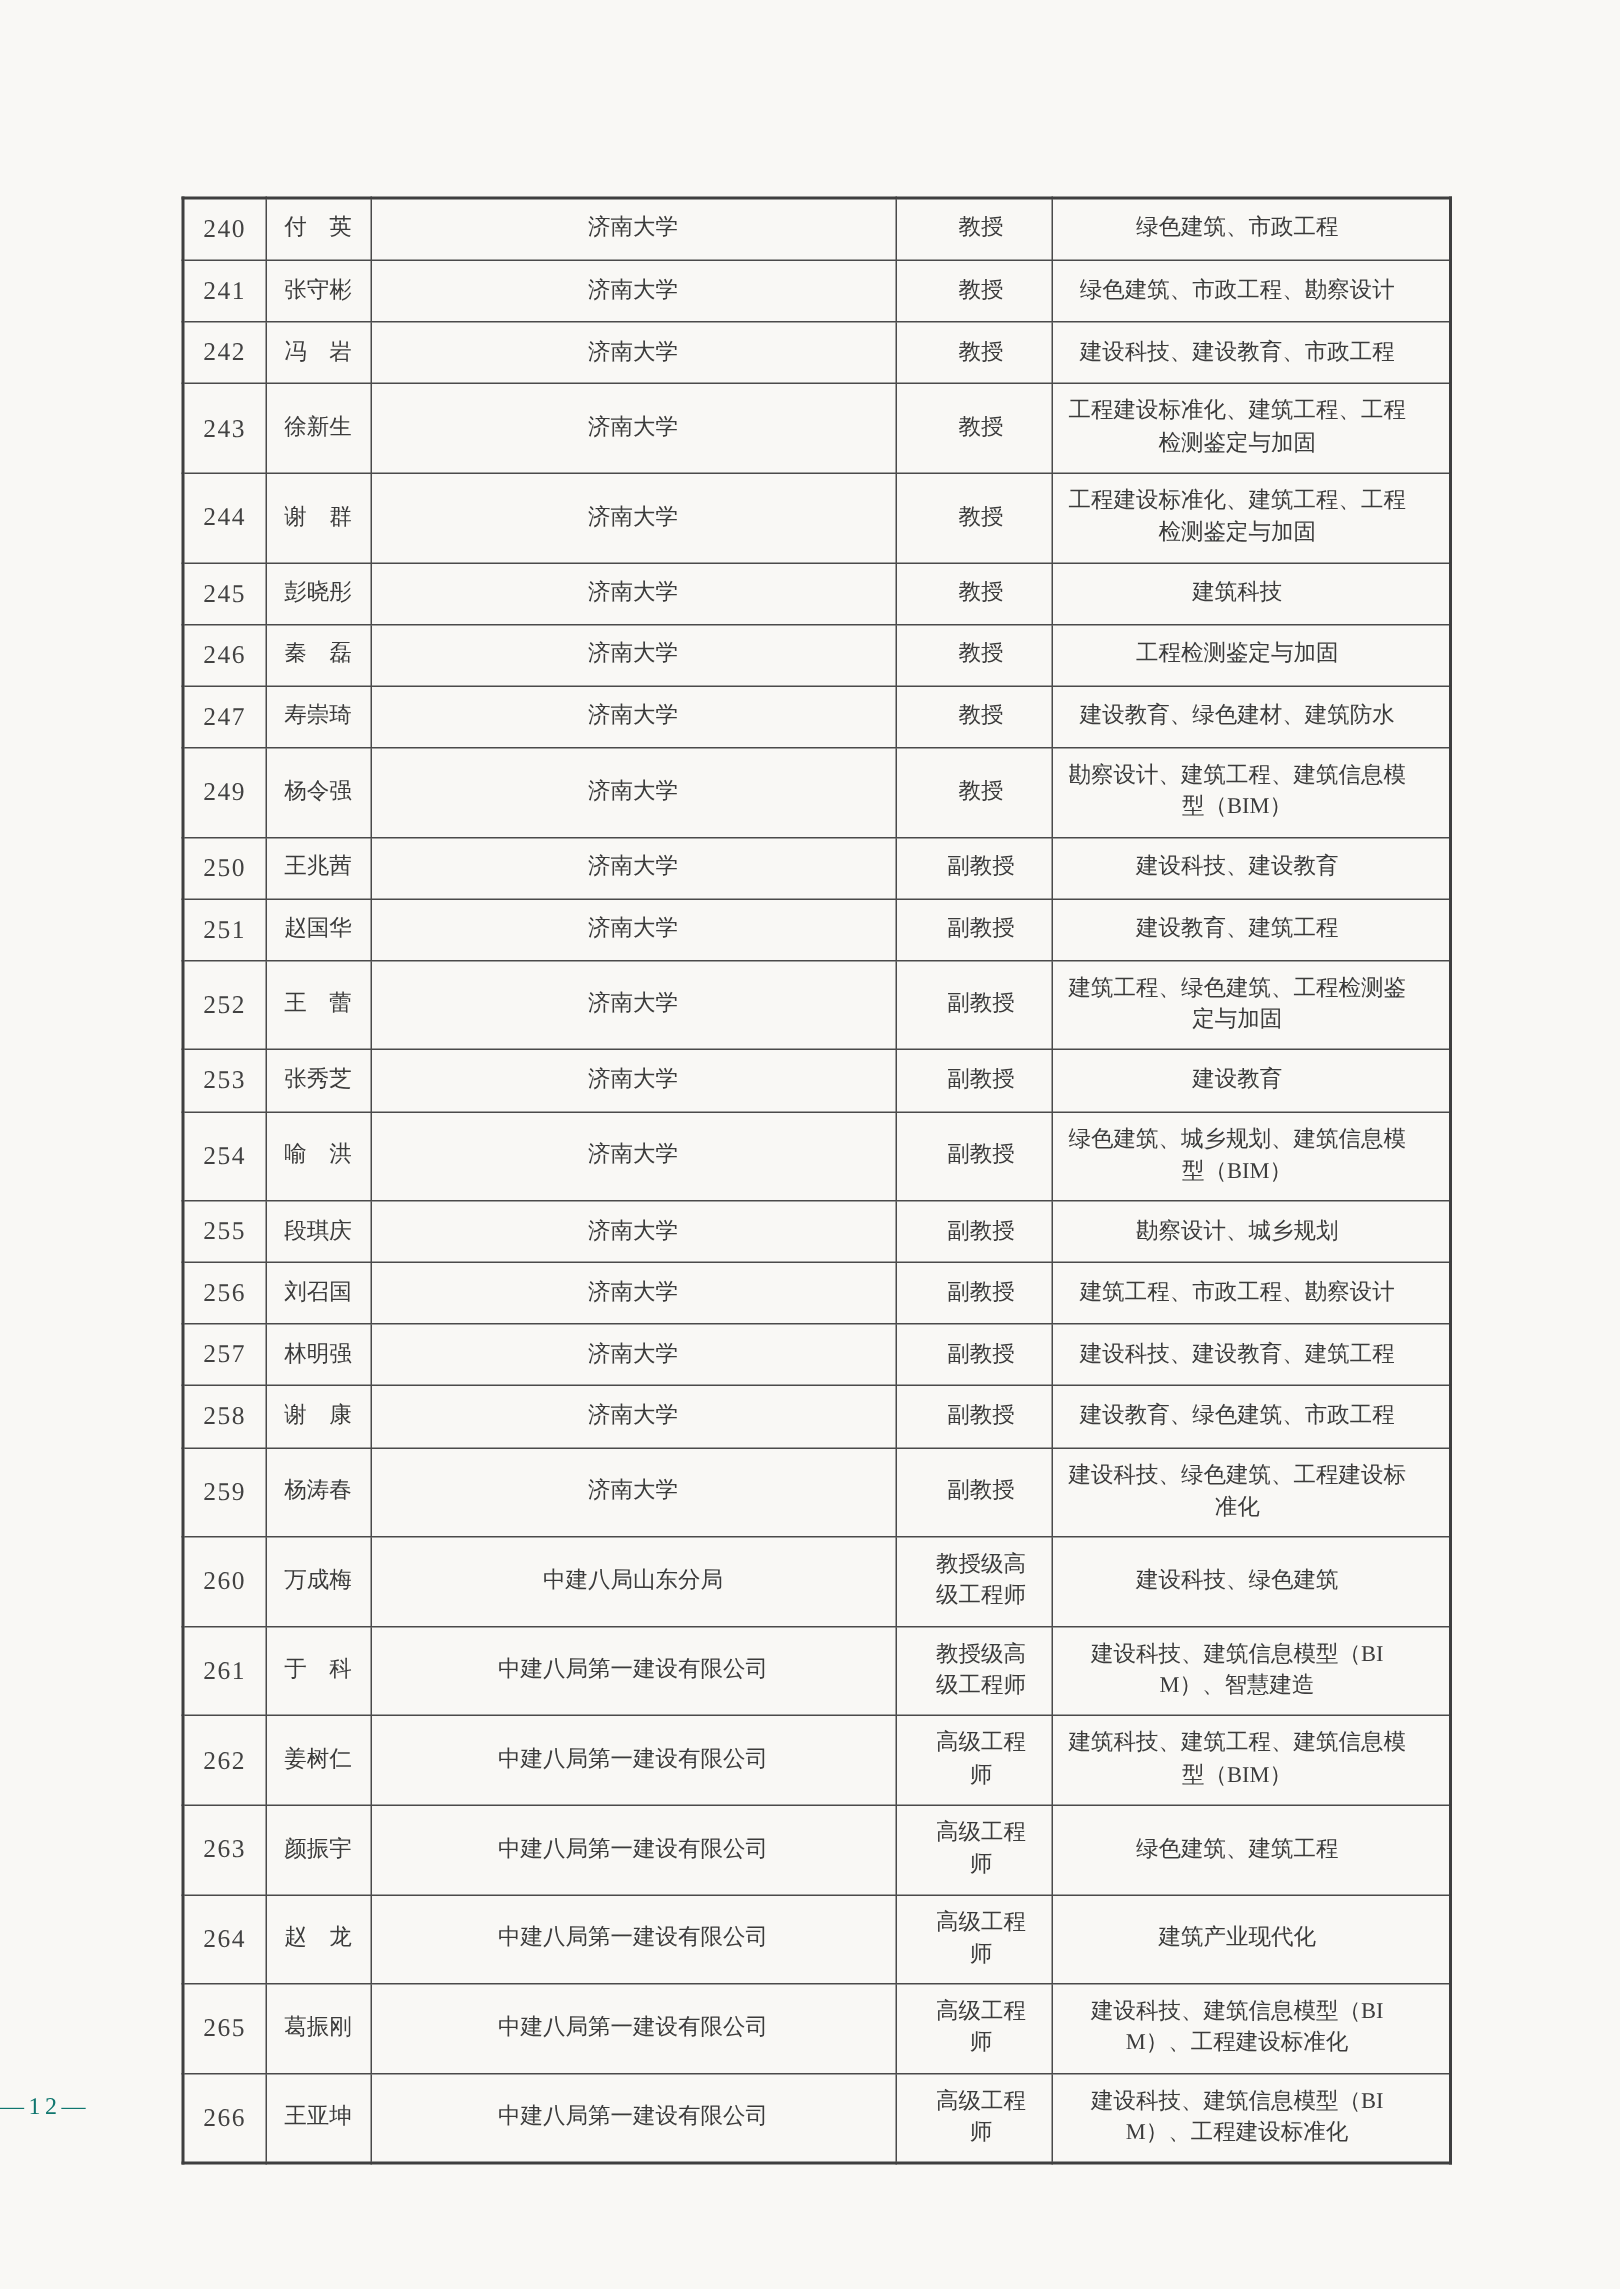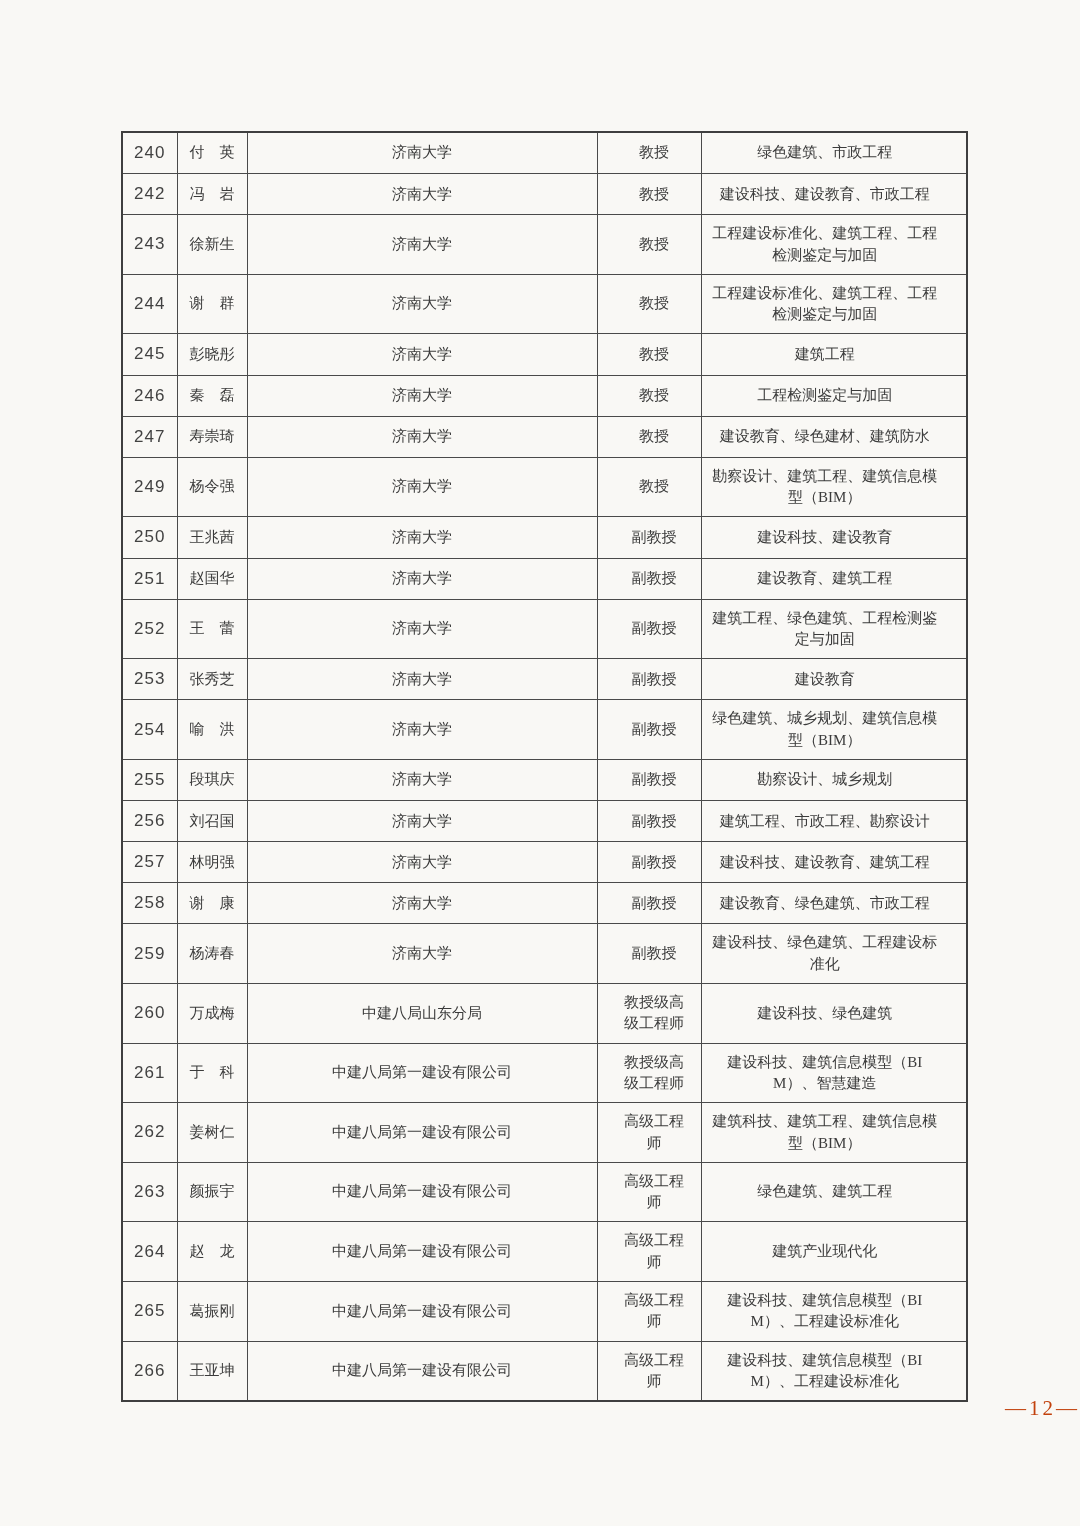--- a/index.html
+++ b/index.html
@@ -37,35 +37,35 @@
     padding: 8px 6px;
     word-break: break-all;
   }
   .col-no   { width: 55px; }
   .col-name { width: 70px; }
   .col-org  { width: 350px; }
   .col-title{ width: 104px; }
   .col-spec { width: 266px; }
   td.cell-no {
     font-size: 17px;
-    font-family: Liberation Sans, sans-serif;
+    font-family: Liberation Serif, serif;
     letter-spacing: 1px;
     color: #424242;
   }
   td.cell-title { padding-left: 20px; padding-right: 10px; }
   td.cell-spec  { padding-left: 6px;  padding-right: 24px; }
   .page-number {
     position: absolute;
     top: 1396px;
     left: 0;
     width: 100%;
-    text-align: right;
-    font-size: 21px;
+    text-align: left;
+    font-size: 16px;
     letter-spacing: 3px;
-    color: #c2410c;
+    color: #0f766e;
   }
 </style>
 </head>
 <body>
 
 <div class="page">
 
   <table class="expert-table">
     <colgroup>
       <col class="col-no">
@@ -76,20 +76,27 @@
     </colgroup>
     <tbody id="table-body">
         <tr>
           <td class="cell-no">240</td>
           <td class="cell-name">付　英</td>
           <td class="cell-org">济南大学</td>
           <td class="cell-title">教授</td>
           <td class="cell-spec">绿色建筑、市政工程</td>
         </tr>
         <tr>
+          <td class="cell-no">241</td>
+          <td class="cell-name">张守彬</td>
+          <td class="cell-org">济南大学</td>
+          <td class="cell-title">教授</td>
+          <td class="cell-spec">绿色建筑、市政工程、勘察设计</td>
+        </tr>
+        <tr>
           <td class="cell-no">242</td>
           <td class="cell-name">冯　岩</td>
           <td class="cell-org">济南大学</td>
           <td class="cell-title">教授</td>
           <td class="cell-spec">建设科技、建设教育、市政工程</td>
         </tr>
         <tr>
           <td class="cell-no">243</td>
           <td class="cell-name">徐新生</td>
           <td class="cell-org">济南大学</td>
@@ -101,21 +108,21 @@
           <td class="cell-name">谢　群</td>
           <td class="cell-org">济南大学</td>
           <td class="cell-title">教授</td>
           <td class="cell-spec">工程建设标准化、建筑工程、工程检测鉴定与加固</td>
         </tr>
         <tr>
           <td class="cell-no">245</td>
           <td class="cell-name">彭晓彤</td>
           <td class="cell-org">济南大学</td>
           <td class="cell-title">教授</td>
-          <td class="cell-spec">建筑工程</td>
+          <td class="cell-spec">建筑科技</td>
         </tr>
         <tr>
           <td class="cell-no">246</td>
           <td class="cell-name">秦　磊</td>
           <td class="cell-org">济南大学</td>
           <td class="cell-title">教授</td>
           <td class="cell-spec">工程检测鉴定与加固</td>
         </tr>
         <tr>
           <td class="cell-no">247</td>

